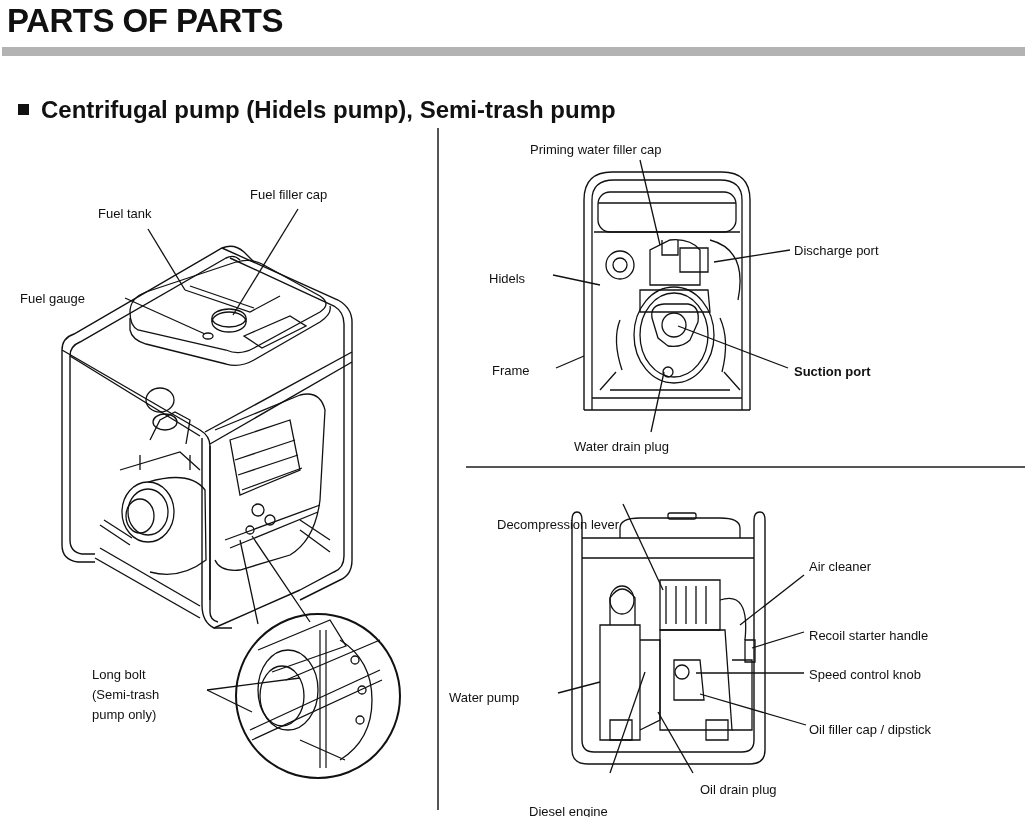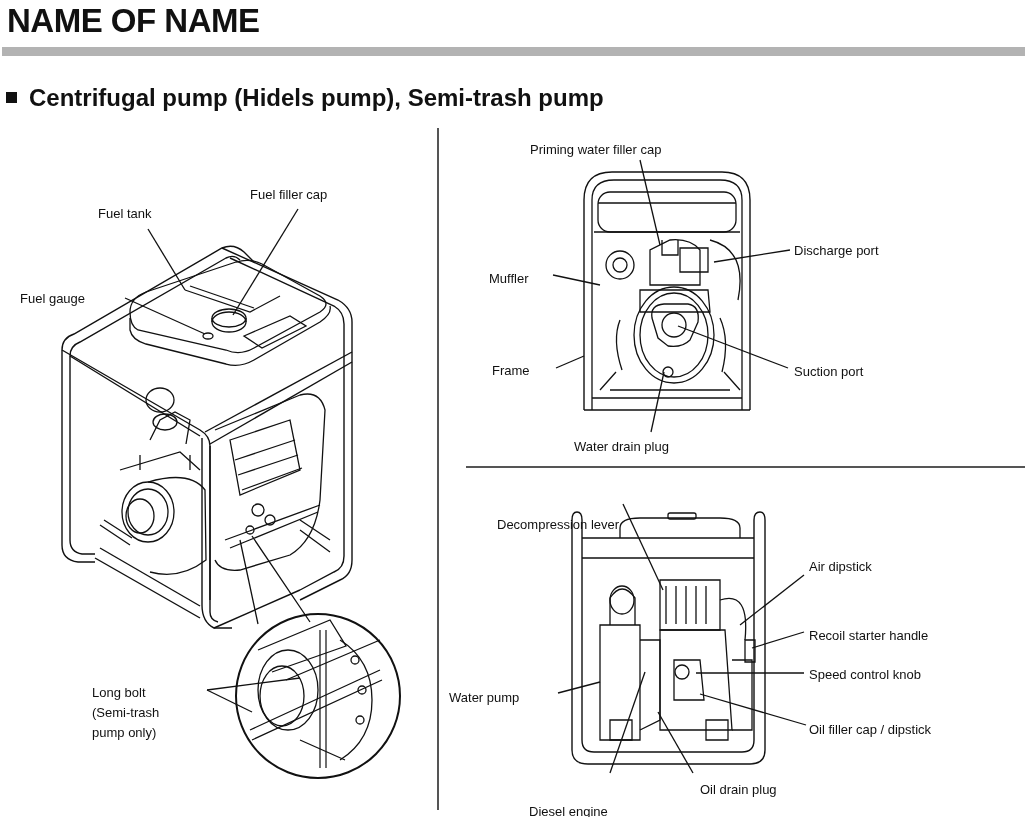--- a/index.html
+++ b/index.html
@@ -1,32 +1,32 @@
 <!DOCTYPE html>
 <html><head>
 <meta charset="utf-8">
 <style>
   html, body { margin: 0; padding: 0; background: #ffffff; }
   body { width: 1025px; height: 817px; position: relative; overflow: hidden;
          font-family: "Liberation Sans", sans-serif; color: #111; }
   .title { position: absolute; left: 7px; top: 2px; font-size: 33px; font-weight: bold;
            letter-spacing: -0.5px; margin: 0; }
   .title-bar { position: absolute; left: 2px; top: 47px; width: 1023px; height: 9px; background: #b3b3b3; }
-  .subtitle { position: absolute; left: 6px; top: 84px; font-size: 24px; font-weight: bold; margin: 0; }
+  .subtitle { position: absolute; left: 6px; top: 84px; font-size: 24px; font-weight: bold; margin: 12px; }
   .subtitle .bullet { display: inline-block; width: 11px; height: 11px; background: #111; margin-right: 12px; vertical-align: 3px; }
   .vdiv { position: absolute; left: 437px; top: 128px; width: 2px; height: 682px; background: #555; }
   .hdiv { position: absolute; left: 466px; top: 466px; width: 559px; height: 1.5px; background: #555; }
   .label { position: absolute; font-size: 13px; white-space: nowrap; line-height: 21px; }
   svg.art { position: absolute; left: 0; top: 0; }
   svg.art * { vector-effect: non-scaling-stroke; }
 </style>
 </head>
 <body>
 
-<h1 class="title">NAME OF NAME</h1>
+<h1 class="title">PARTS OF PARTS</h1>
 <div class="title-bar"></div>
 <h2 class="subtitle"><span class="bullet"></span><span>Centrifugal pump (Hidels pump), Semi-trash pump</span></h2>
 
 <div class="vdiv"></div>
 <div class="hdiv"></div>
 
 <svg class="art" width="1025" height="817" viewBox="0 0 1025 817" fill="none" stroke="#111" stroke-width="1.3">
 
   <g>
 
@@ -172,33 +172,33 @@
     <path d="M558 693 L600 682"></path>
     <path d="M806 725 L700 694"></path>
     <path d="M610 773 L645 672"></path>
     <path d="M693 773 L658 712"></path>
   </g>
 </svg>
 
 <div class="label" style="left:98px; top:203px;">Fuel tank</div>
 <div class="label" style="left:250px; top:184px;">Fuel filler cap</div>
 <div class="label" style="left:20px; top:288px;">Fuel gauge</div>
-<div class="label" style="left:92px; top:683px; line-height:20px;">
+<div class="label" style="left:92px; top:665px; line-height:20px;">
   <div>Long bolt</div>
   <div>(Semi-trash</div>
   <div>pump only)</div>
 </div>
 
 <div class="label" style="left:530px; top:139px;">Priming water filler cap</div>
 <div class="label" style="left:794px; top:240px;">Discharge port</div>
-<div class="label" style="left:489px; top:268px;">Muffler</div>
+<div class="label" style="left:489px; top:268px;">Hidels</div>
 <div class="label" style="left:492px; top:360px;">Frame</div>
-<div class="label" style="left:794px; top:361px;">Suction port</div>
+<div class="label" style="left:794px; top:361px;font-weight:bold;">Suction port</div>
 <div class="label" style="left:574px; top:436px;">Water drain plug</div>
 
 <div class="label" style="left:497px; top:481px;margin-top:33px;">Decompression lever</div>
-<div class="label" style="left:809px; top:556px;">Air dipstick</div>
+<div class="label" style="left:809px; top:556px;">Air cleaner</div>
 <div class="label" style="left:809px; top:625px;">Recoil starter handle</div>
 <div class="label" style="left:809px; top:664px;">Speed control knob</div>
 <div class="label" style="left:449px; top:687px;">Water pump</div>
 <div class="label" style="left:809px; top:719px;">Oil filler cap / dipstick</div>
 <div class="label" style="left:529px; top:779px;margin-top:22px;">Diesel engine</div>
 <div class="label" style="left:700px; top:779px;">Oil drain plug</div>
 
 </body></html>

